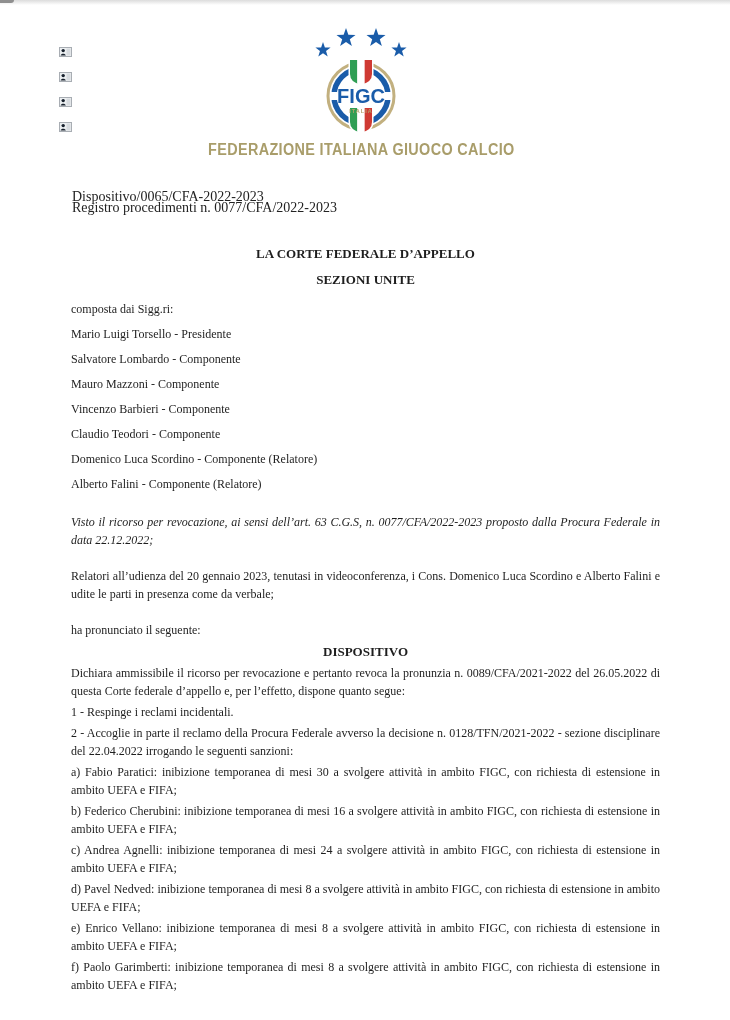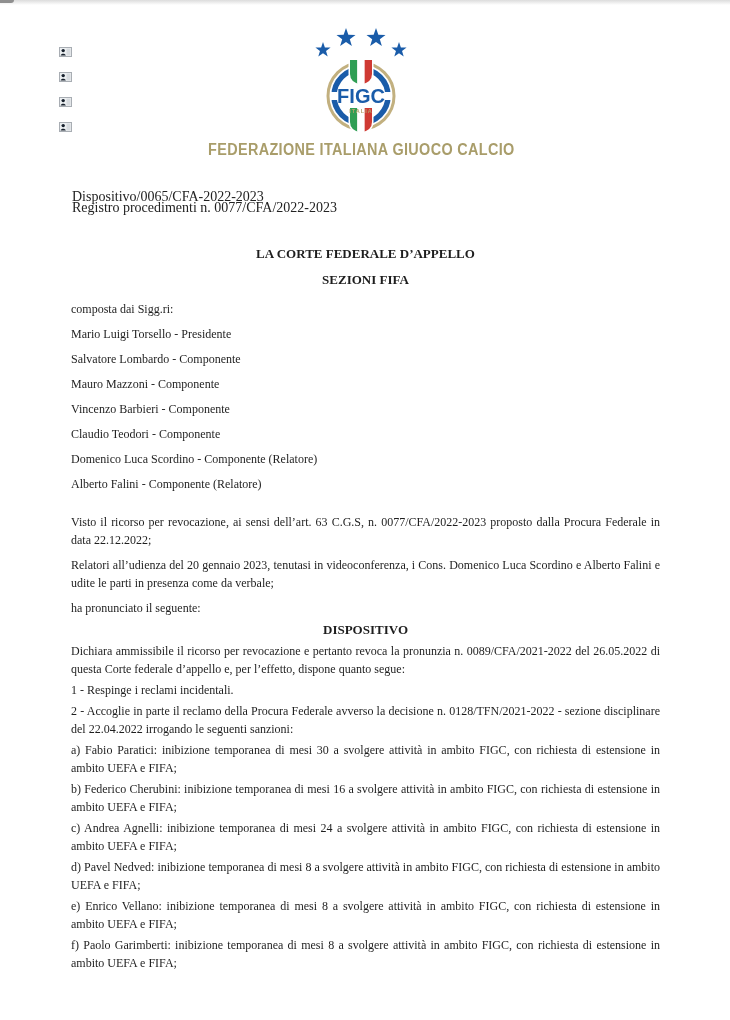--- a/index.html
+++ b/index.html
@@ -27,22 +27,22 @@
   .refs{position:absolute;left:72px;top:192px;font-size:14px;line-height:10.8px;color:#222;}
 
   
   .content{position:absolute;left:71px;top:245px;width:589px;
     font-size:12px;line-height:18px;}
   .content > *{margin:0;}
   .h{font-weight:bold;text-align:center;font-size:13px;}
   .h2{margin-top:8px;}
   .intro{margin-top:11px;}
   .member{margin-top:7px;}
-  .para{margin-top:7px;text-align:justify;}
-  .gap{margin-top:20px;}
+  .para{margin-top:18px;text-align:justify;}
+  .gap{margin-top:20px;font-style:italic;}
   .disp{margin-top:4px;}
   .d{margin-top:3px;text-align:justify;}
 </style>
 </head>
 <body>
 
 <div class="top-shade"></div>
 <div class="top-corner"></div>
 
 <div class="thumbs">
@@ -114,21 +114,21 @@
   <div class="fedname"><span>FEDERAZIONE ITALIANA GIUOCO CALCIO</span></div>
 </div>
 
 <div class="refs">
   <div>Dispositivo/0065/CFA-2022-2023</div>
   <div>Registro procedimenti n. 0077/CFA/2022-2023</div>
 </div>
 
 <div class="content">
   <div class="h">LA CORTE FEDERALE D’APPELLO</div>
-  <div class="h h2">SEZIONI FIFA</div>
+  <div class="h h2">SEZIONI UNITE</div>
 
   <p class="intro">composta dai Sigg.ri:</p>
   <p class="member">Mario Luigi Torsello - Presidente</p>
   <p class="member">Salvatore Lombardo - Componente</p>
   <p class="member">Mauro Mazzoni - Componente</p>
   <p class="member">Vincenzo Barbieri - Componente</p>
   <p class="member">Claudio Teodori - Componente</p>
   <p class="member">Domenico Luca Scordino - Componente (Relatore)</p>
   <p class="member">Alberto Falini - Componente (Relatore)</p>
 

